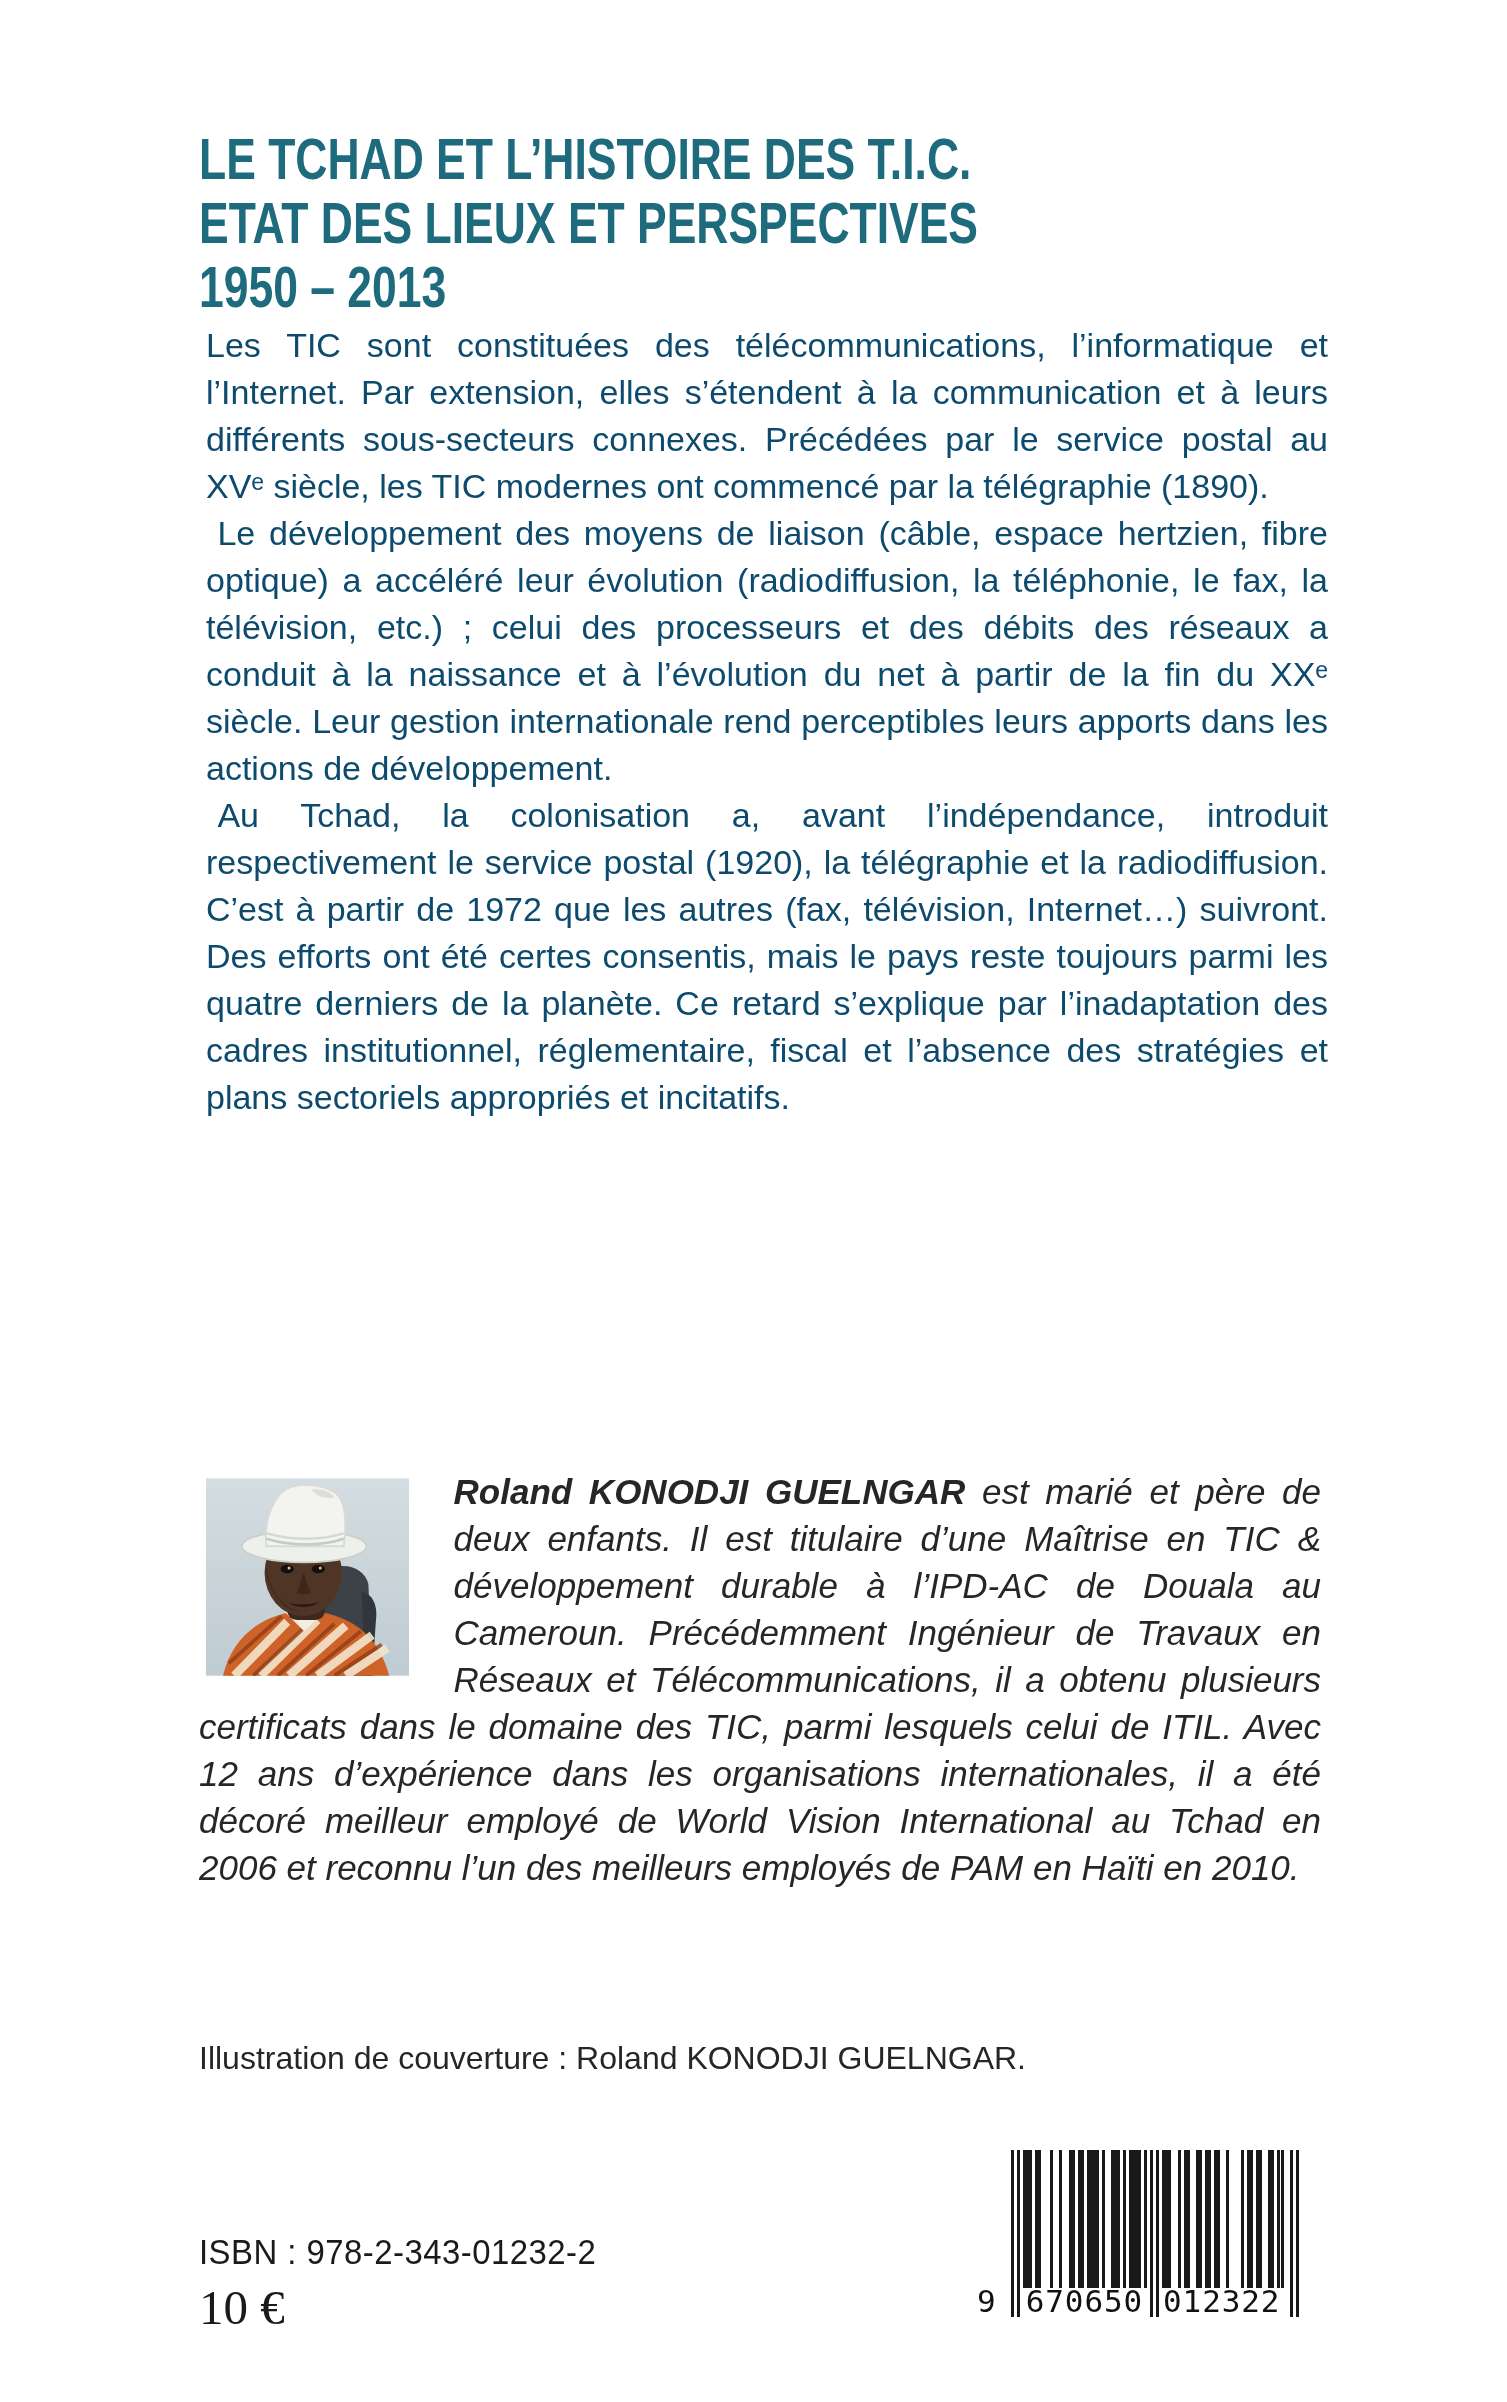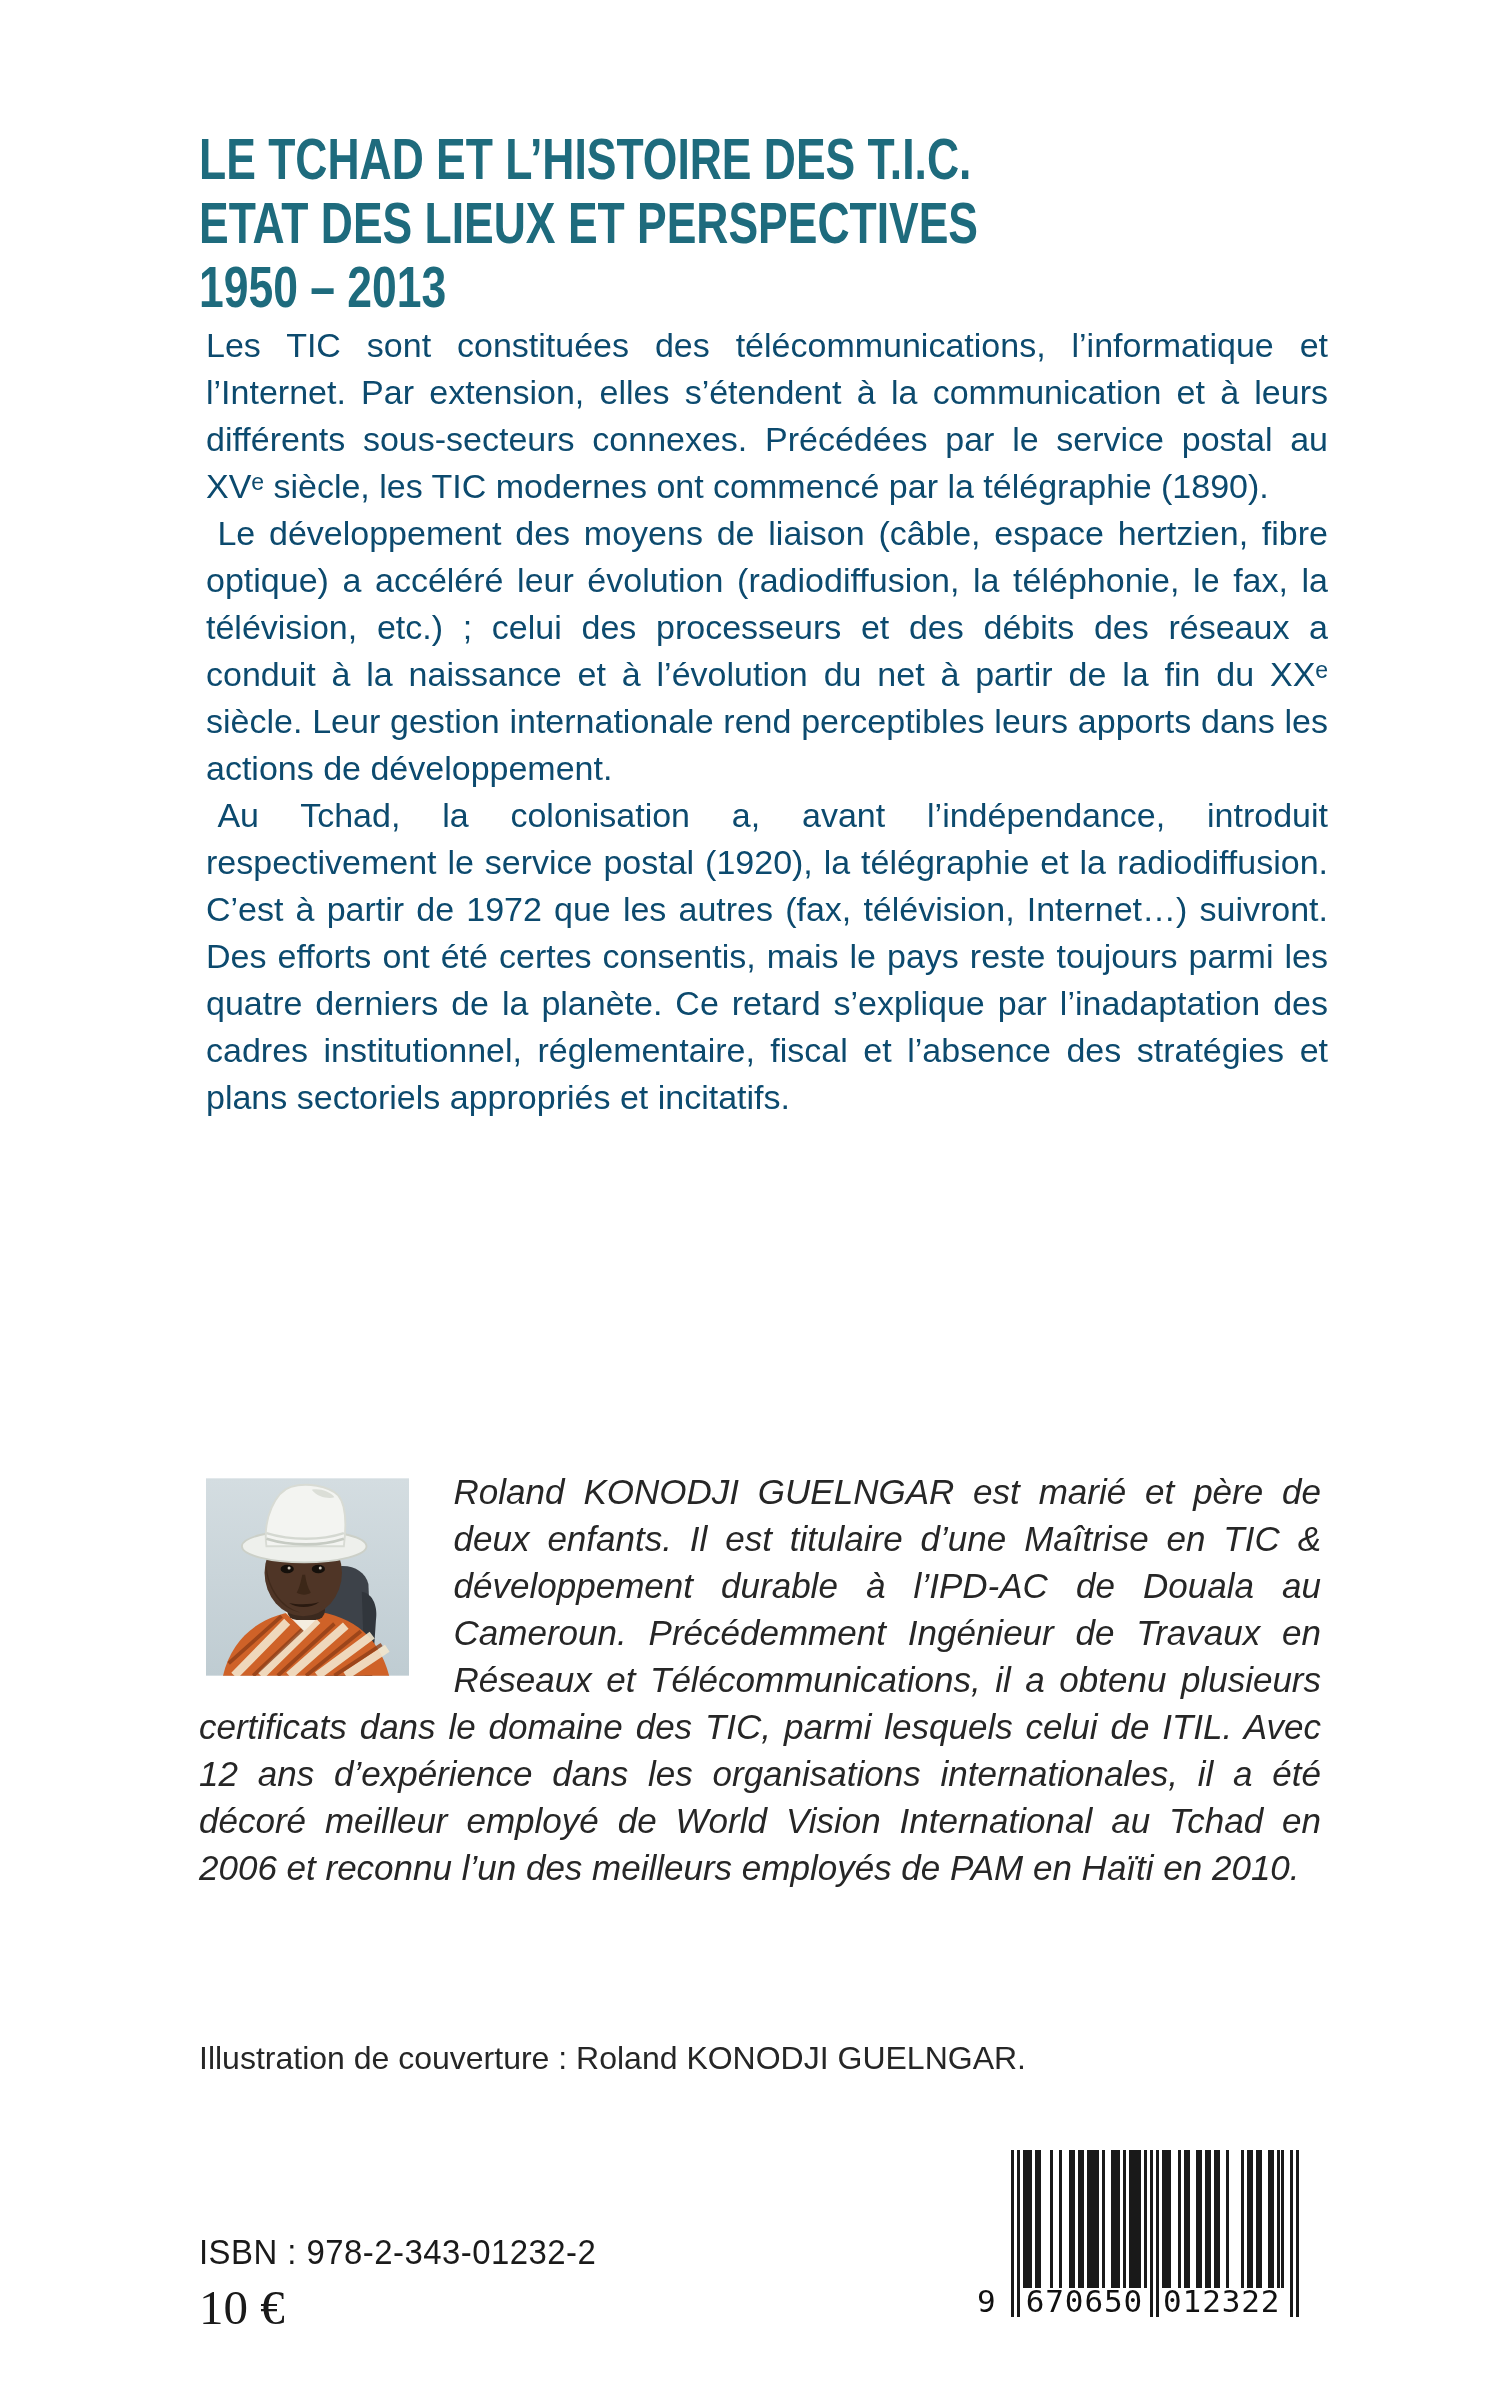--- a/index.html
+++ b/index.html
@@ -37,21 +37,21 @@
   .synopsis p.indent { text-indent:11.4px; }
   
   .bio {
     position:absolute; left:199px; top:1468px; width:1122px;
     font-size:35px; line-height:47px;
     font-style:italic;
     text-align:justify;
     color:#262626;
   }
   .bio p { margin:0; }
-  .bio-name { font-weight:normal; }
+  .bio-name { font-weight:bold; }
   .photo-wrap {
     float:left;
     width:203px; height:198px;
     margin:9.5px 45px 13.2px 6.6px;
   }
   .photo-wrap svg { display:block; }
   
   .credit {
     position:absolute; left:199px; top:2040px;
     font-size:32px; color:#262626;

